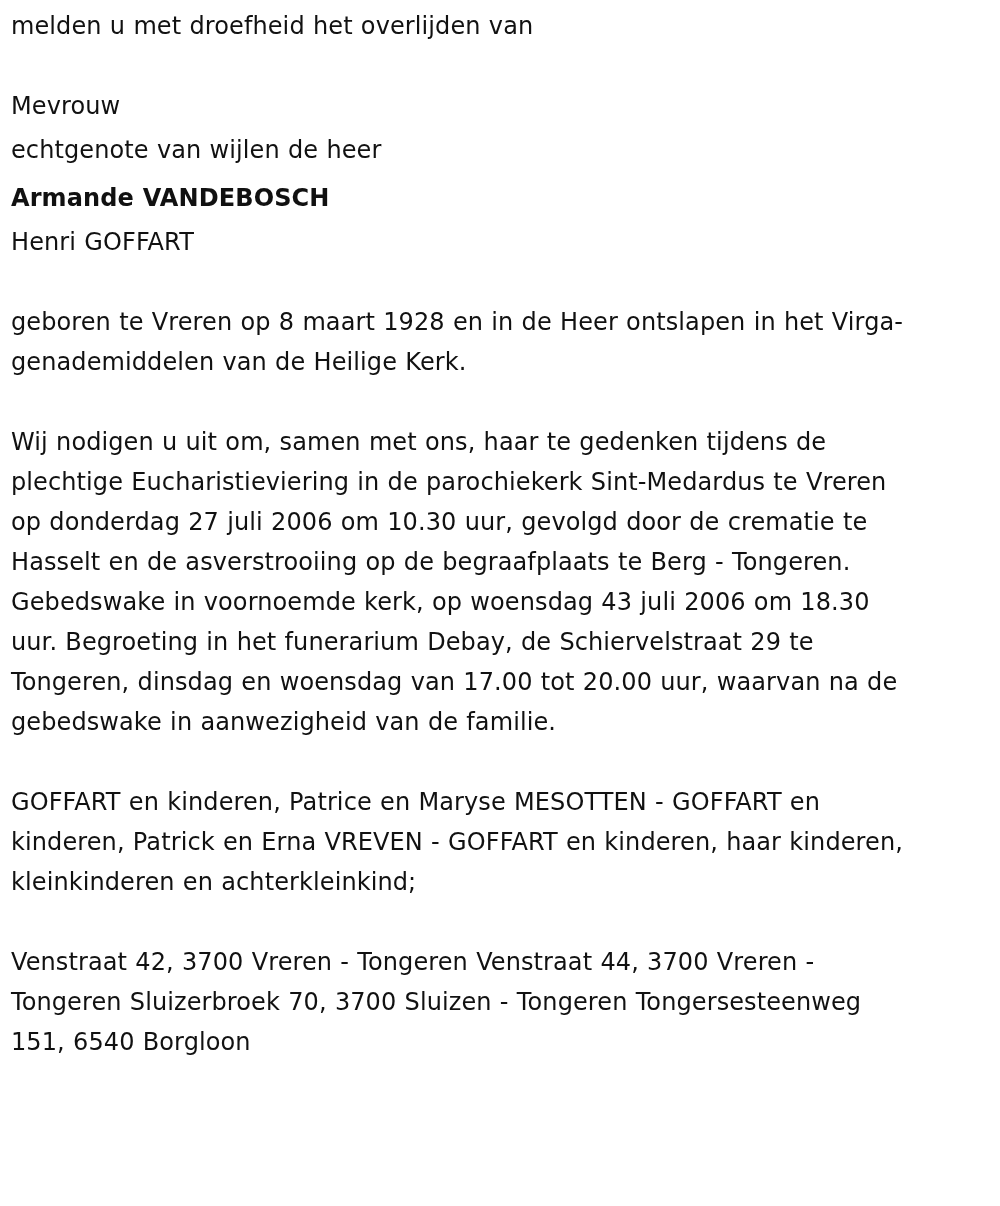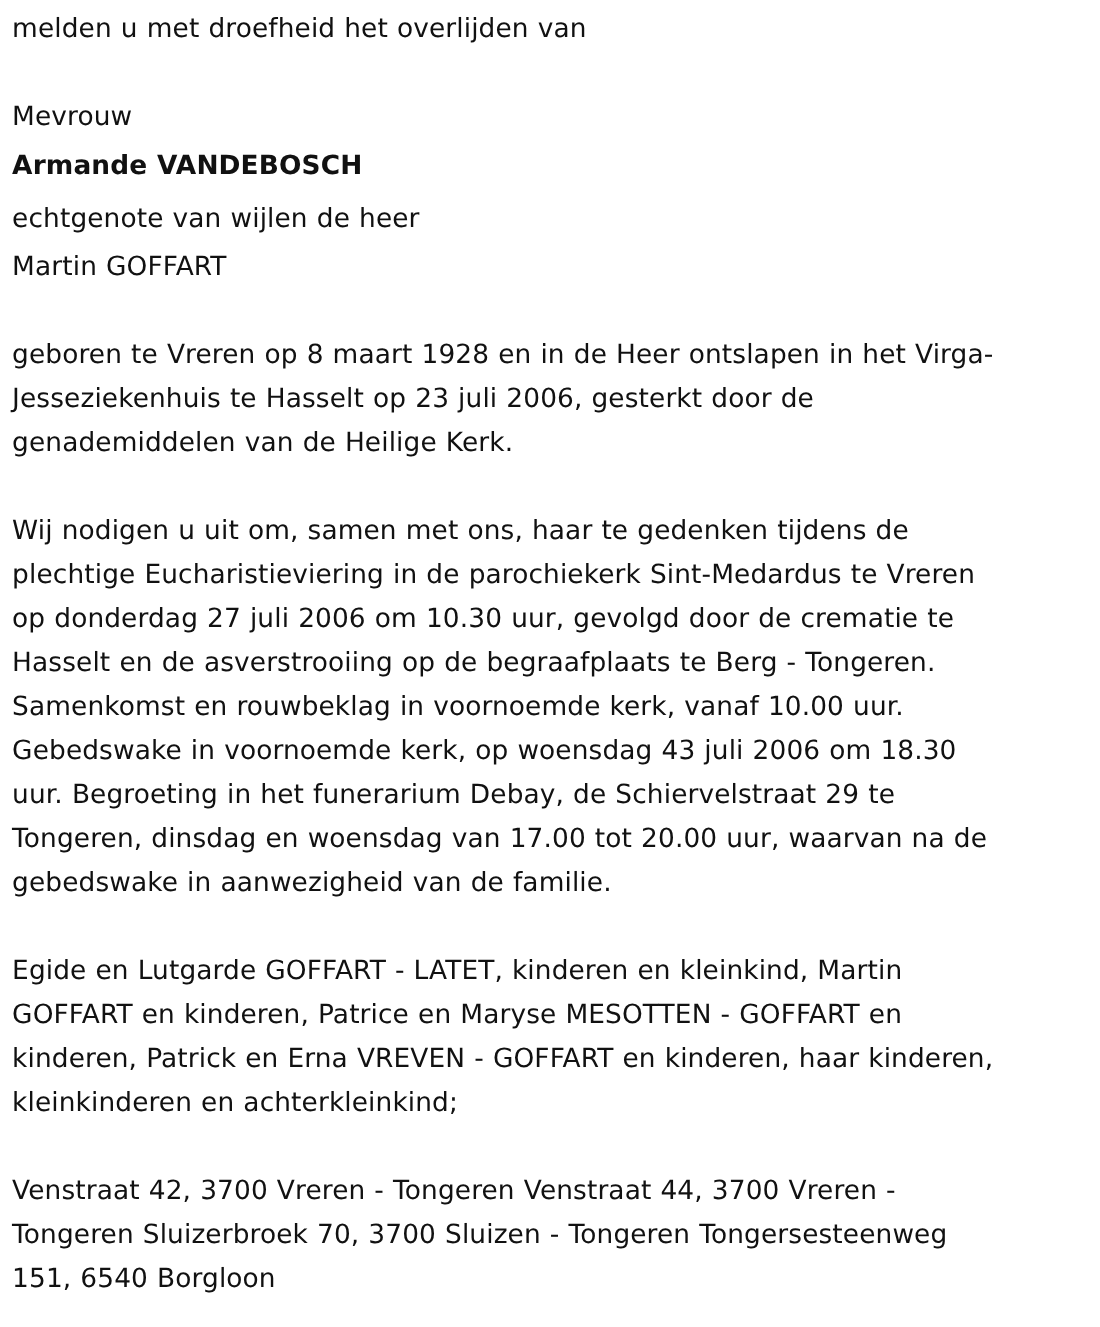--- a/index.html
+++ b/index.html
@@ -35,47 +35,44 @@
   </style>
 </head>
 <body>
 
 <div class="doc">
 
   <div class="line">melden u met droefheid het overlijden van</div>
   <div class="gap"></div>
 
   <div class="line">Mevrouw</div>
+  <div class="line name-line">echtgenote van wijlen de heer</div>
   <div class="line name-line bold">Armande VANDEBOSCH</div>
-  <div class="line name-line">echtgenote van wijlen de heer</div>
-  <div class="line">Martin GOFFART</div>
+  <div class="line">Henri GOFFART</div>
   <div class="gap"></div>
 
   <div class="para">
     <span class="line">geboren te Vreren op 8 maart 1928 en in de Heer ontslapen in het Virga-</span>
-    <span class="line">Jesseziekenhuis te Hasselt op 23 juli 2006, gesterkt door de</span>
     <span class="line">genademiddelen van de Heilige Kerk.</span>
   </div>
   <div class="gap"></div>
 
   <div class="para">
     <span class="line">Wij nodigen u uit om, samen met ons, haar te gedenken tijdens de</span>
     <span class="line">plechtige Eucharistieviering in de parochiekerk Sint-Medardus te Vreren</span>
     <span class="line">op donderdag 27 juli 2006 om 10.30 uur, gevolgd door de crematie te</span>
     <span class="line">Hasselt en de asverstrooiing op de begraafplaats te Berg - Tongeren.</span>
-    <span class="line">Samenkomst en rouwbeklag in voornoemde kerk, vanaf 10.00 uur.</span>
     <span class="line">Gebedswake in voornoemde kerk, op woensdag 43 juli 2006 om 18.30</span>
     <span class="line">uur. Begroeting in het funerarium Debay, de Schiervelstraat 29 te</span>
     <span class="line">Tongeren, dinsdag en woensdag van 17.00 tot 20.00 uur, waarvan na de</span>
     <span class="line">gebedswake in aanwezigheid van de familie.</span>
   </div>
   <div class="gap"></div>
 
   <div class="para">
-    <span class="line">Egide en Lutgarde GOFFART - LATET, kinderen en kleinkind, Martin</span>
     <span class="line">GOFFART en kinderen, Patrice en Maryse MESOTTEN - GOFFART en</span>
     <span class="line">kinderen, Patrick en Erna VREVEN - GOFFART en kinderen, haar kinderen,</span>
     <span class="line">kleinkinderen en achterkleinkind;</span>
   </div>
   <div class="gap"></div>
 
   <div class="para">
     <span class="line">Venstraat 42, 3700 Vreren - Tongeren Venstraat 44, 3700 Vreren -</span>
     <span class="line">Tongeren Sluizerbroek 70, 3700 Sluizen - Tongeren Tongersesteenweg</span>
     <span class="line">151, 6540 Borgloon</span>

